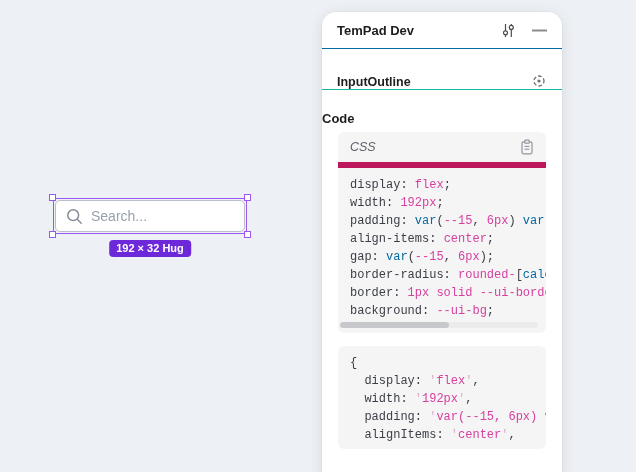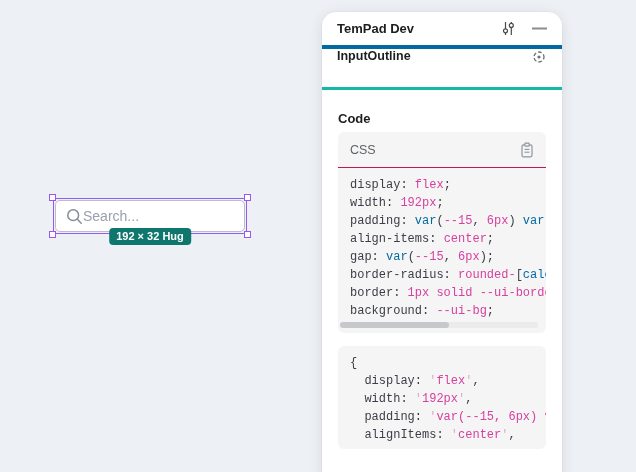--- a/index.html
+++ b/index.html
@@ -14,91 +14,92 @@
   
   .canvas { position: absolute; inset: 0; }
 
   .search-component {
     position: absolute; left: 55px; top: 200px;
     width: 190px; height: 32px;
     background: #ffffff;
     border: 1px solid #b9bfc9;
     border-radius: 5px;
     display: flex; align-items: center;
-    padding-left: 10px; 
+    padding-left: 10px; gap: 8px;
   }
   .search-placeholder { color: #99a1ac; font-size: 14px; }
 
   .selection-outline {
     position: absolute; left: 53px; top: 198px;
     width: 194px; height: 36px;
     border: 1.5px solid #9b57f2;
     pointer-events: none;
   }
   .handle {
     position: absolute; width: 7px; height: 7px;
     background: #ffffff; border: 1px solid #9b57f2;
     pointer-events: auto;
   }
   .handle.tl { left: -5px; top: -5px; }
   .handle.tr { right: -5px; top: -5px; }
   .handle.bl { left: -5px; bottom: -5px; }
   .handle.br { right: -5px; bottom: -5px; }
 
   .size-badge {
-    position: absolute; left: 150px; top: 228px;
+    position: absolute; left: 150px; top: 240px;
     transform: translateX(-50%);
-    background: #0f766e; color: #ffffff;
+    background: #6d28d9; color: #ffffff;
     font-size: 11px; font-weight: bold;
     line-height: 17px; height: 17px;
     padding: 0 7px; border-radius: 4px;
     white-space: nowrap;
   }
 
   
   .panel {
     position: absolute; left: 322px; top: 12px;
     width: 240px; height: 470px;
     background: #ffffff;
     border-radius: 14px 14px 0 0;
     box-shadow: 0 2px 14px rgba(20,24,34,0.10), 0 0 0 0.5px rgba(20,24,34,0.04);
     display: flex; flex-direction: column;
   }
   .panel-header {
     height: 37px; padding: 0 15px;
     display: flex; align-items: center;
-    border-bottom: 4px solid #0369a1;
+    border-bottom: 1px solid #0369a1;
   }
   .panel-title { font-size: 13px; font-weight: bold; flex: 1; }
   .header-icons { display: flex; align-items: center; gap: 15px; }
   .icon-btn { display: flex; align-items: center; justify-content: center; cursor: pointer; background: none; border: none; padding: 0; }
 
   .node-row {
     height: 41px; padding: 0 15px;
-    display: flex; align-items: flex-start; justify-content: space-between;
-    border-bottom: 3px solid #14b8a6;
+    display: flex; align-items: flex-end; justify-content: space-between;
+    border-bottom: 1px solid #14b8a6;
   }
   .node-name { font-size: 12.5px; font-weight: bold; }
 
-  .section { padding: 19px 16px 0; }
+  .section { padding: 19px 0 0; }
   .section-title { font-size: 13px; font-weight: bold; }
 
   .blocks { padding: 0 16px; }
   .code-block {
     margin-top: 8px;
     background: #f5f5f6;
     border-radius: 6px;
     position: relative;
   }
   .code-block.first { margin-top: 5px; }
   .code-block.second { margin-top: 13px; }
   .block-header {
     height: 36px; padding: 0 12px;
     display: flex; align-items: center; justify-content: space-between;
-    border-bottom: 1px solid #be185d;
+    border-bottom: 6px solid #be185d;
+    font-style: italic;
   }
   .block-label { font-size: 12.5px; color: #5f6368; }
 
   .code-content {
     padding: 8px 0 5px 12px;
     font-family: Liberation Mono, monospace;
     font-size: 12px; line-height: 18px;
     white-space: pre; overflow: hidden;
   }
   .code-content.css { height: 165px; }

